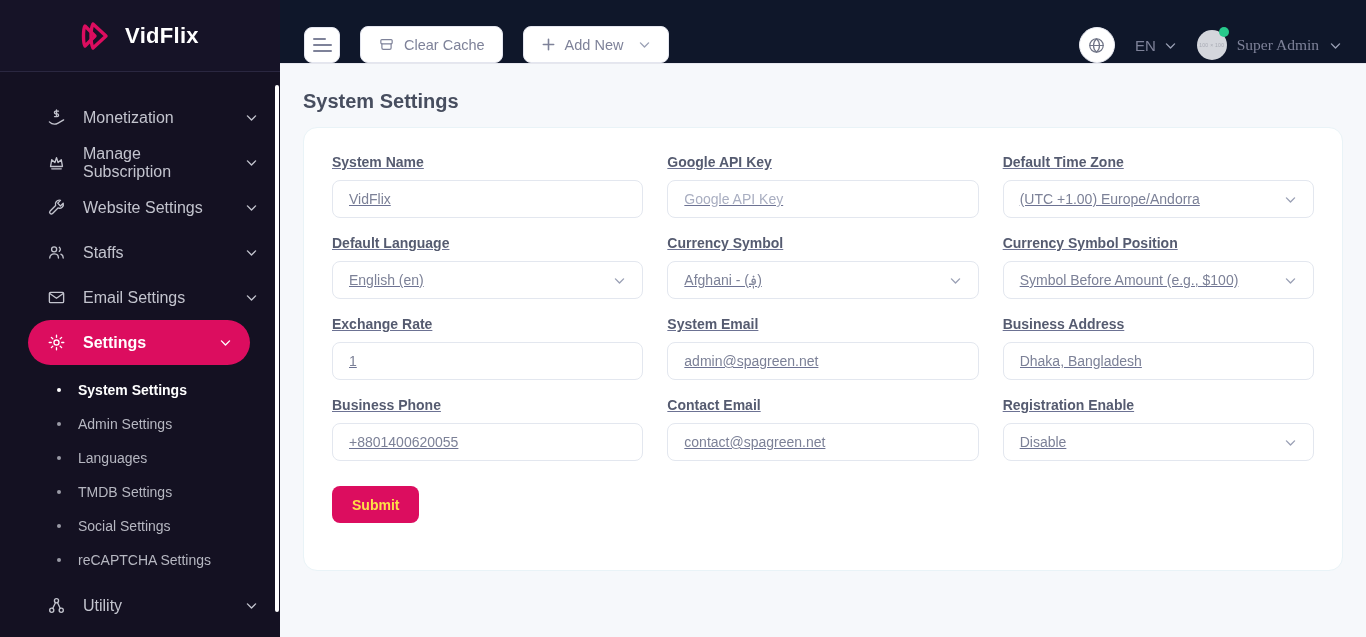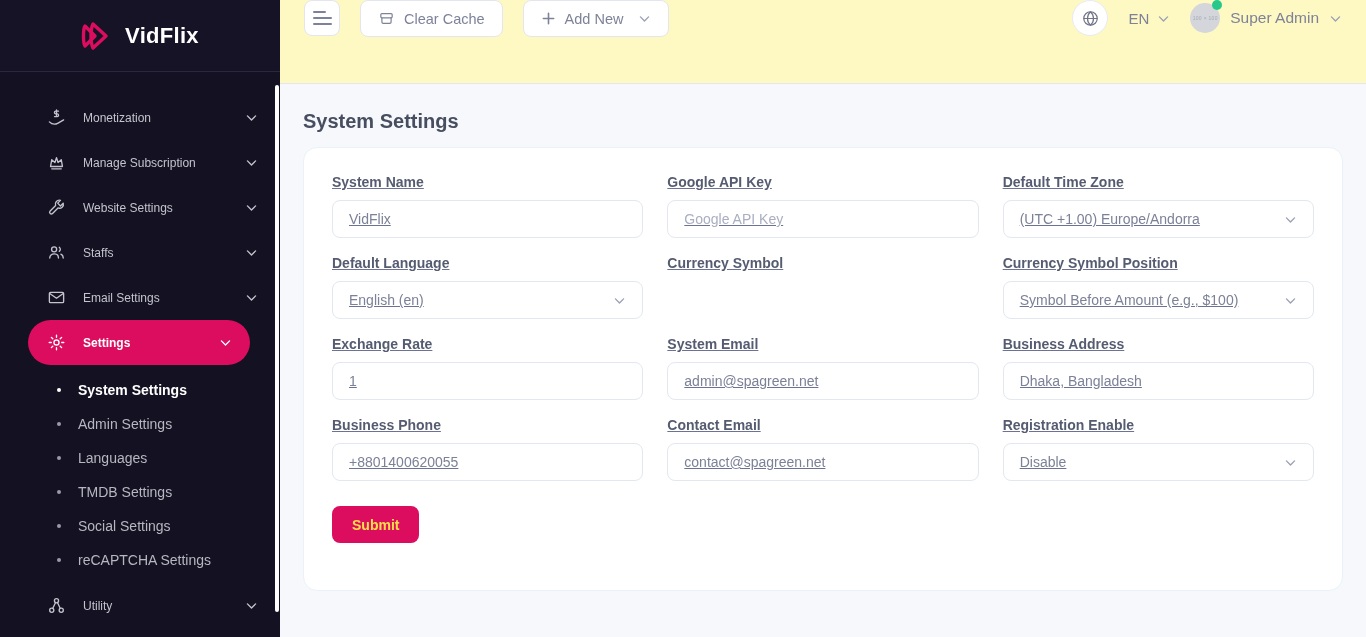--- a/index.html
+++ b/index.html
@@ -20,42 +20,42 @@
   }
   .logo-mark { display:flex; align-items:center; }
   .logo-text { color:#ffffff; font-size:22px; font-weight:bold; letter-spacing:.3px; }
   .side-scrollbar {
     position:absolute; right:1px; top:85px; width:4px; height:527px;
     background:#ffffff; border-radius:2px;
   }
   .nav { padding-top:23px; }
   .nav-item {
     height:45px; display:flex; align-items:center; gap:17px;
-    padding:0 22px 0 47px; color:#c3c4ce; font-size:12px; cursor:pointer;
+    padding:0 22px 0 47px; color:#c3c4ce; font-size:16px; cursor:pointer;
   }
   .nav-item .nav-icon { width:19px; height:19px; display:flex; align-items:center; justify-content:center; flex:0 0 19px; }
   .nav-item .chev { margin-left:auto; display:flex; }
   .nav-item.active {
     background:#dc0d5f; color:#ffffff; border-radius:25px;
     margin:0 30px 0 28px; padding:0 18px 0 19px; height:45px; font-weight:bold;
   }
   .submenu { padding:8px 0 6px 0; }
   .sub-item {
     height:34px; display:flex; align-items:center; gap:17px;
     padding-left:57px; color:#b6b7c1; font-size:14px; cursor:pointer;
   }
   .sub-item .dot { width:4px; height:4px; border-radius:50%; background:#9a9ba6; }
   .sub-item.active { color:#ffffff; font-weight:bold; }
   .sub-item.active .dot { background:#ffffff; }
   svg.stroke-ic { fill:none; stroke:currentColor; stroke-width:1.7; stroke-linecap:round; stroke-linejoin:round; }
   
   .topbar {
-    margin-left:280px; height:84px; background:#fef9c3;
+    margin-left:280px; height:64px; background:#0f172a;
     border-bottom:1px solid #e6e7ee;
-    display:flex; align-items:flex-start; padding:0 24px; gap:20px;
+    display:flex; align-items:flex-end; padding:0 24px; gap:20px;
   }
   .icon-btn {
     width:36px; height:36px; border:1px solid #e4e6ef; border-radius:8px;
     background:#fff; display:flex; align-items:center; justify-content:center;
     cursor:pointer; color:#7e8299;
   }
   .hamburger { display:flex; flex-direction:column; gap:4px; align-items:flex-start; }
   .hamburger span { height:2px; background:#7e8299; border-radius:1px; display:block; }
   .hamburger span:nth-child(1){ width:13px; }
   .hamburger span:nth-child(2){ width:19px; }
@@ -76,21 +76,21 @@
   .avatar { position:relative; width:30px; height:30px; }
   .avatar-img {
     width:30px; height:30px; border-radius:50%; background:#d4d6dc;
     display:flex; align-items:center; justify-content:center;
     color:#a7aab4; font-size:5px; letter-spacing:.3px;
   }
   .status-dot {
     position:absolute; top:-3px; right:-2px; width:10px; height:10px;
     border-radius:50%; background:#27c98b;
   }
-  .profile-name { color:#7e8299; font-size:15.5px; }
+  .profile-name { color:#7e8299; font-size:15.5px;font-family:Liberation Serif, serif; }
   
   .content { margin-left:280px; padding:26px 23px 0 23px; }
   .page-title { color:#474e5f; font-size:20px; font-weight:bold; margin-bottom:14px; }
   .card {
     background:#ffffff; border:1px solid #e9f3f7; border-radius:14px;
     padding:26px 28px 30px 28px; height:444px;
   }
   .form-grid {
     display:grid; grid-template-columns:repeat(3, 1fr); column-gap:24px;text-decoration:underline;
   }
@@ -368,20 +368,28 @@
             <svg class="stroke-ic" width="13" height="13" viewBox="0 0 16 16">
                 <path d="M3 6l5 5 5-5"></path>
               </svg>
           </span>
         </div>
       </div>
 
 
       <div class="field">
         <label class="field-label">Currency Symbol</label>
+        <div class="control select-box">
+          <span>Afghani - (؋)</span>
+          <span class="chev">
+            <svg class="stroke-ic" width="13" height="13" viewBox="0 0 16 16">
+                <path d="M3 6l5 5 5-5"></path>
+              </svg>
+          </span>
+        </div>
       </div>
 
       <div class="field">
         <label class="field-label">Currency Symbol Position</label>
         <div class="control select-box">
           <span>Symbol Before Amount (e.g., $100)</span>
           <span class="chev">
             <svg class="stroke-ic" width="13" height="13" viewBox="0 0 16 16">
                 <path d="M3 6l5 5 5-5"></path>
               </svg>

